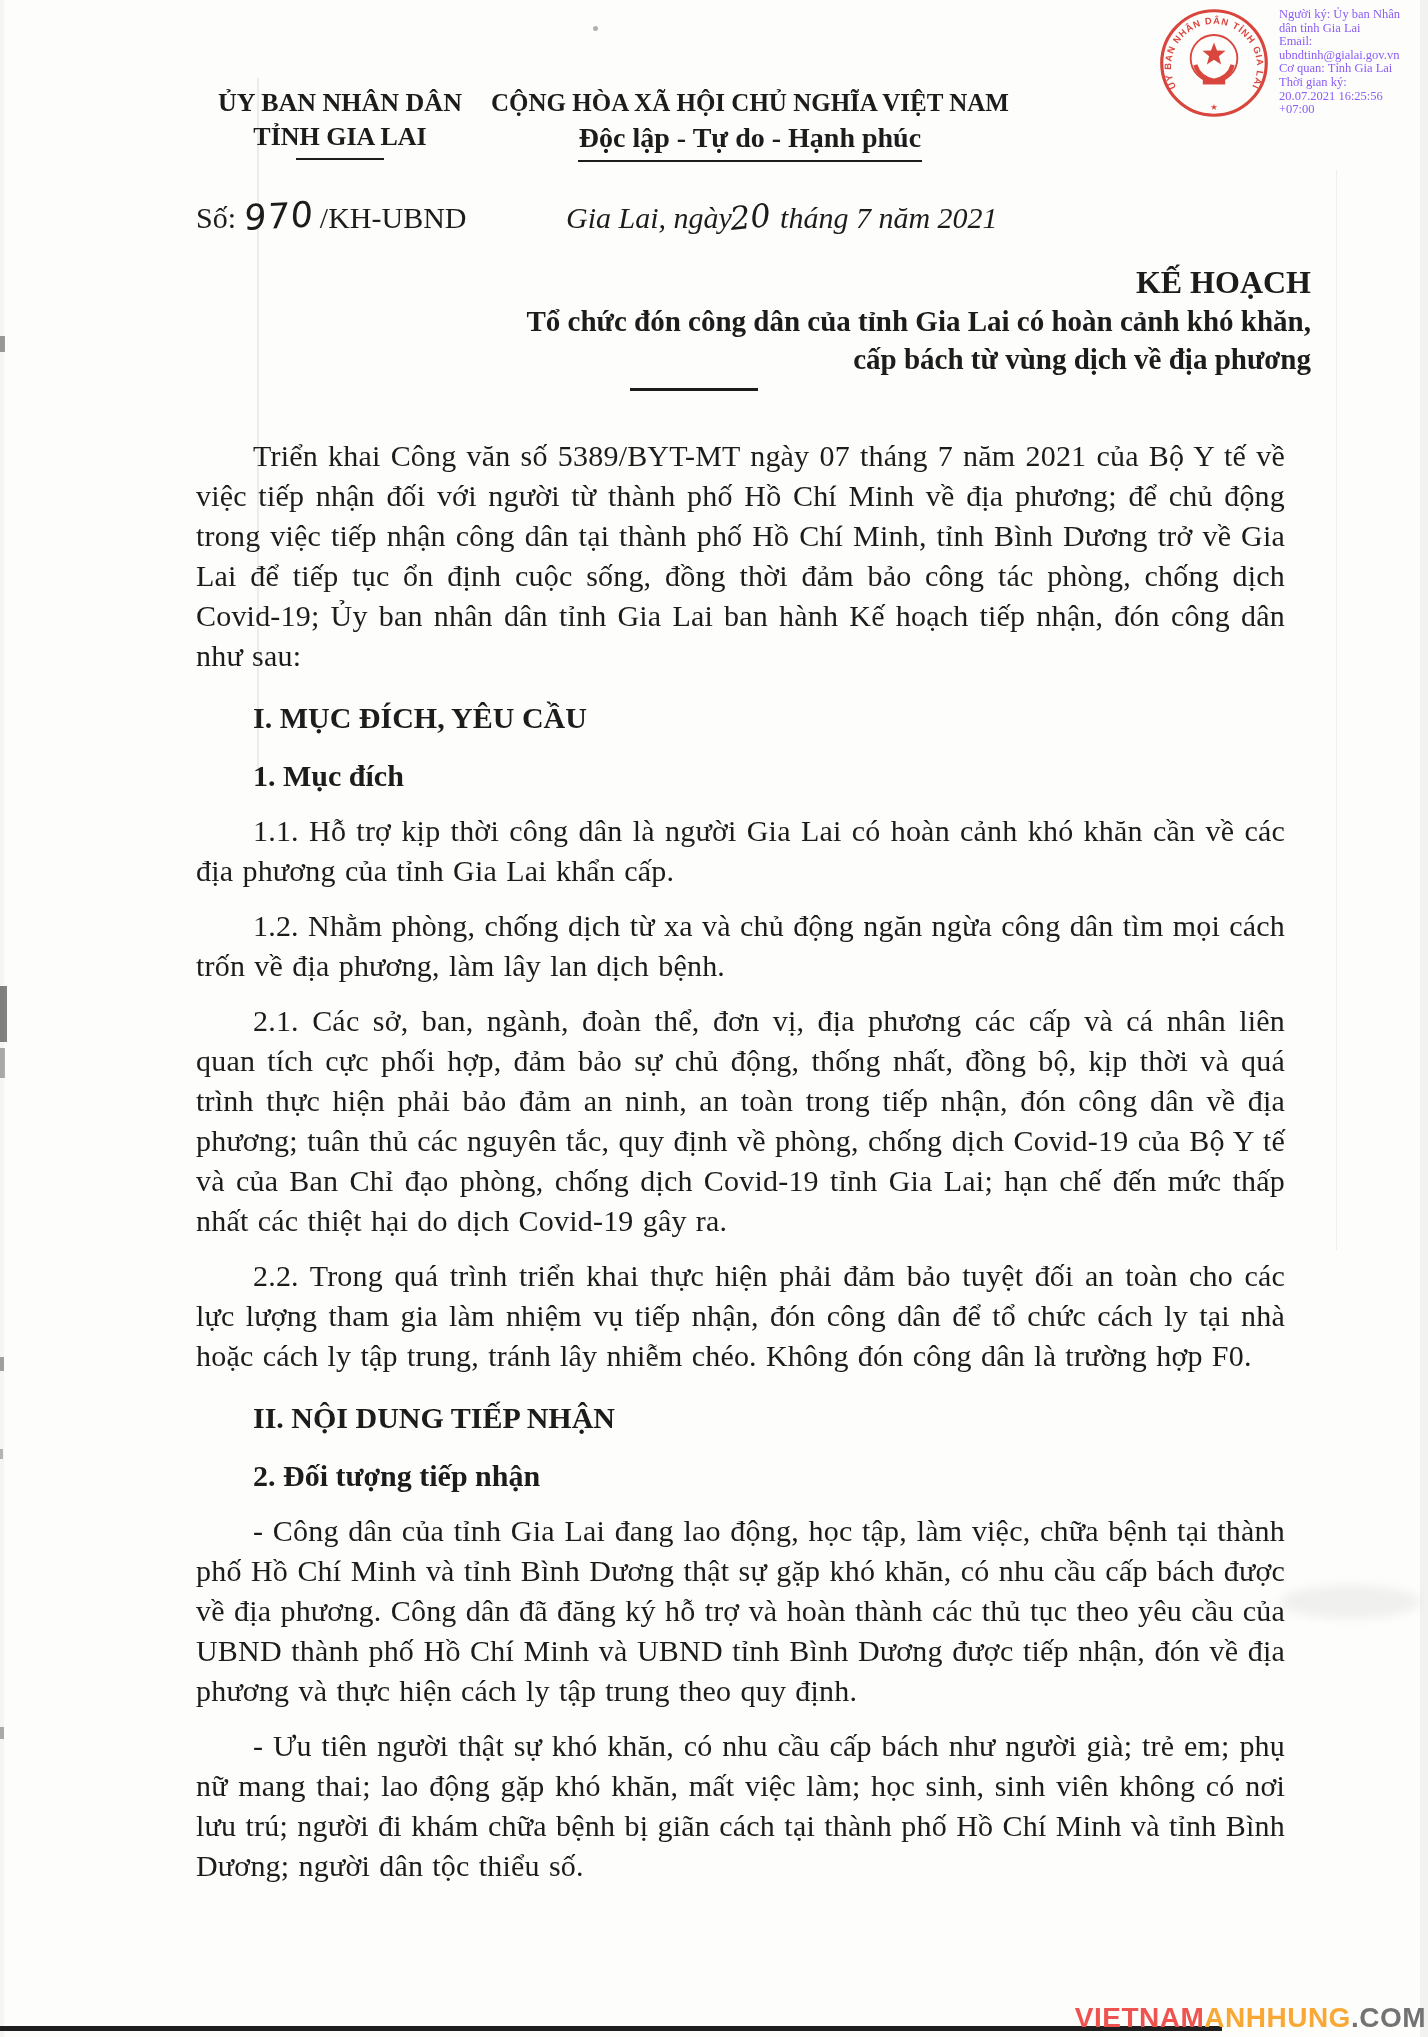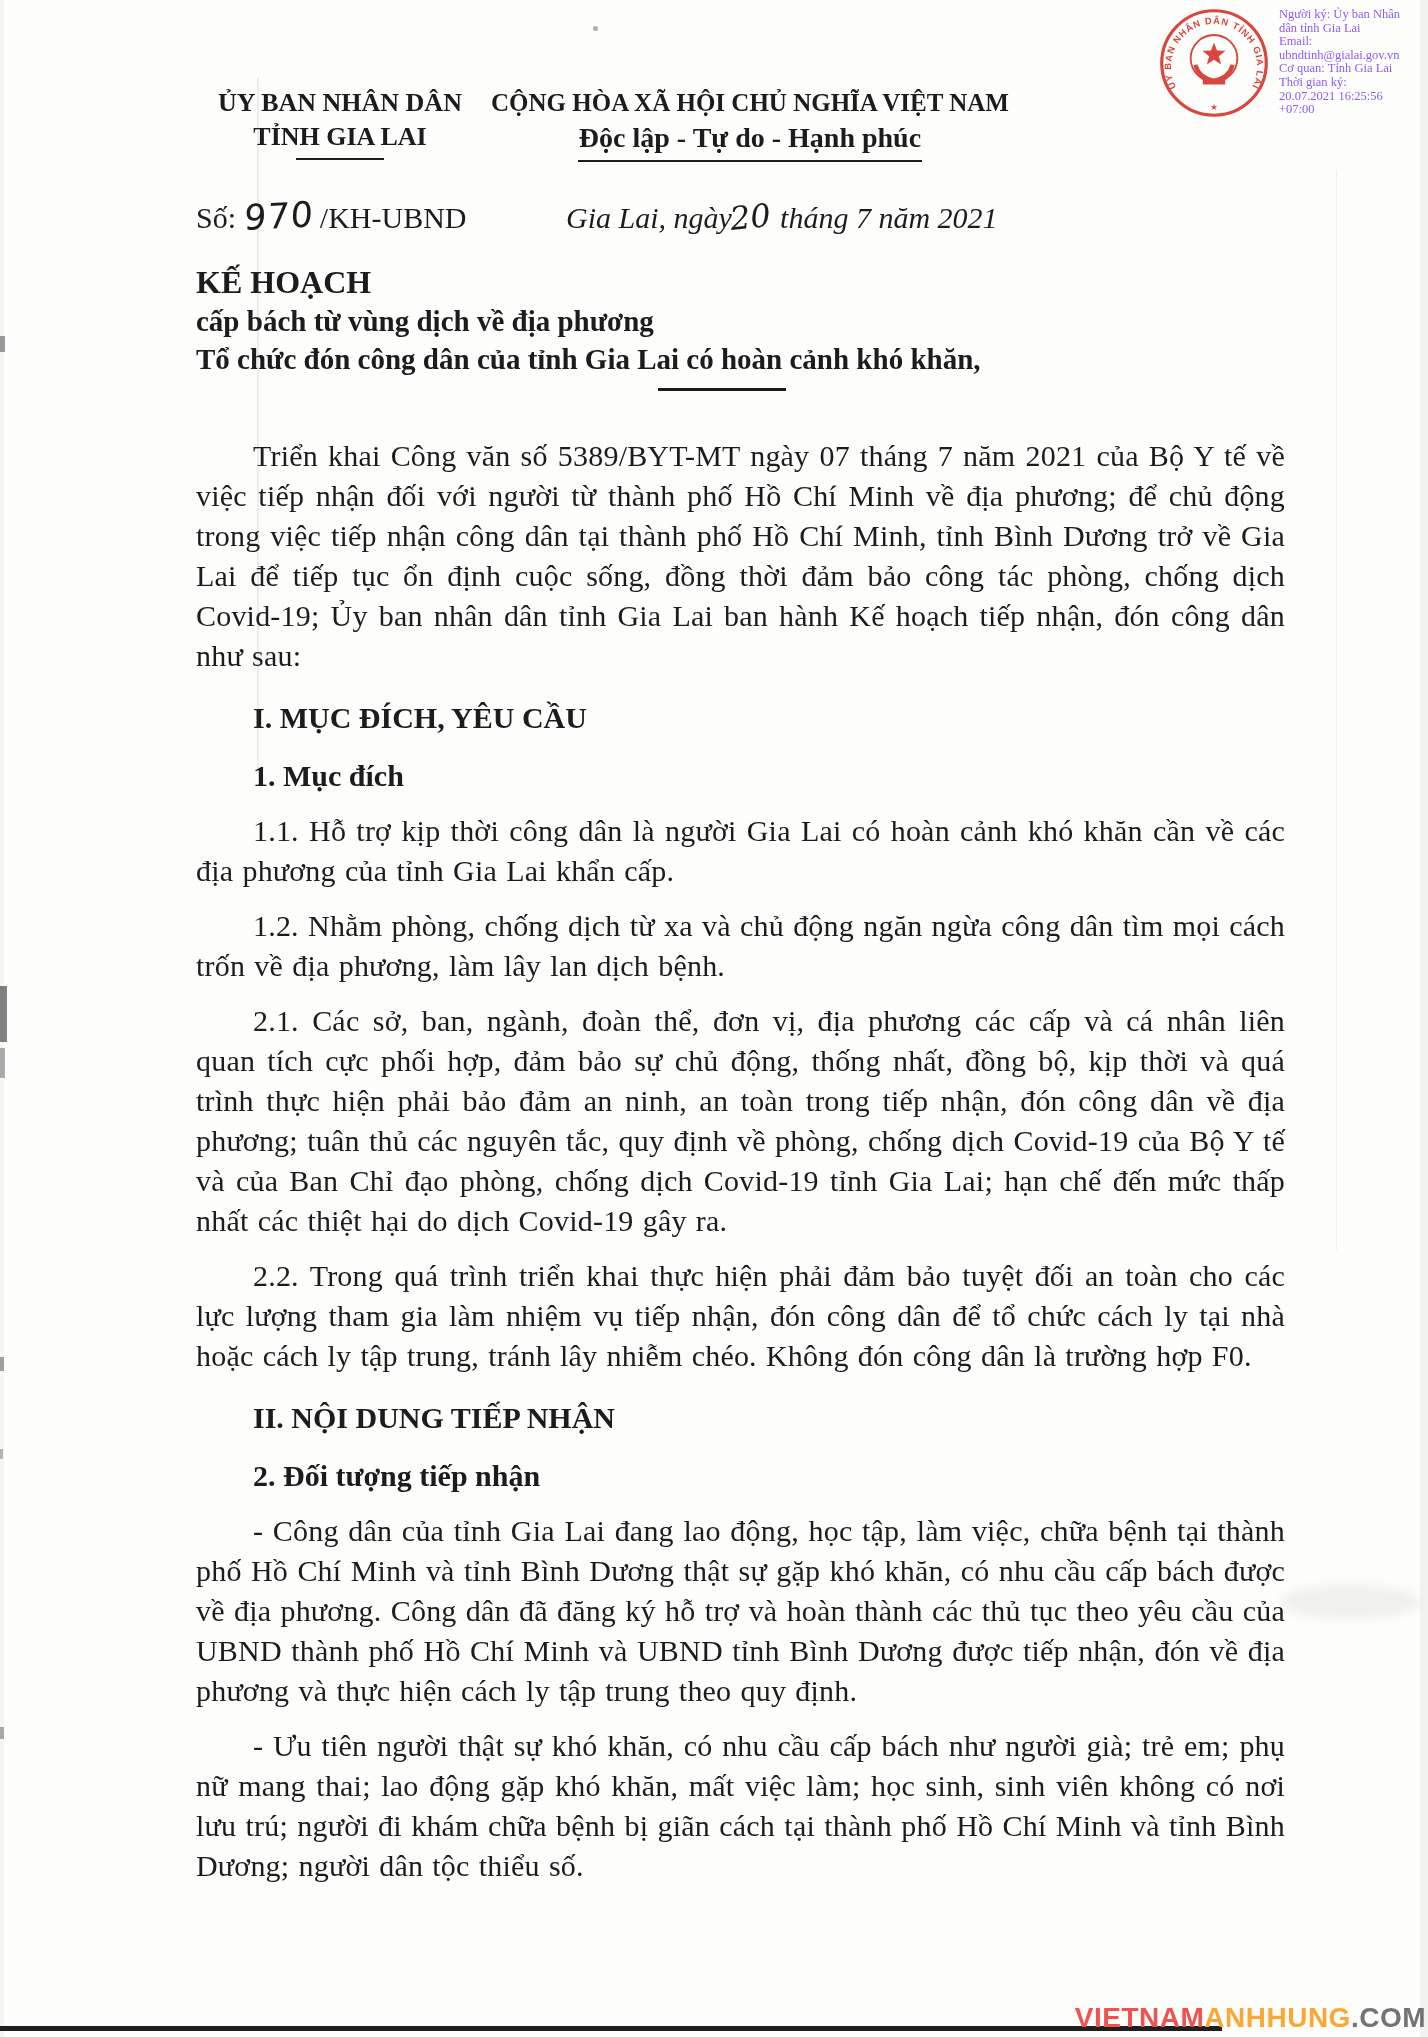--- a/index.html
+++ b/index.html
@@ -51,21 +51,21 @@
   .hand{
     display:inline-block;font-family:"DejaVu Sans",sans-serif;font-size:35px;
     transform:rotate(-3deg) skewX(-6deg);letter-spacing:1px;margin:0 6px 0 8px;
   }
   .date{margin-left:40px;font-style:italic;}
   .hand2{
     display:inline-block;font-family:"DejaVu Serif",serif;font-style:italic;
     font-size:32px;transform:rotate(-6deg);margin:0 2px 0 -2px;
   }
   
-  .titleblock{padding:26px 61px 0 196px;text-align:left;}
+  .titleblock{padding:26px 117px 0 196px;text-align:right;}
   .doc-title{font-size:32px;font-weight:bold;line-height:40px;}
   .doc-sub{font-size:29px;font-weight:bold;line-height:38px;}
   .sep{width:128px;height:0;border-bottom:3px solid #1c1c1c;margin:10px auto 0 auto;transform:translateX(-60px);}
   
   .content{padding:30px 143px 0 196px;font-size:30px;line-height:40px;}
   .para{margin:15px 0 0 0;text-indent:57px;text-align:justify;letter-spacing:0.2px;word-spacing:1.5px;}
   .h-sec{margin:22px 0 0 57px;font-weight:bold;}
   .h-sub{margin:18px 0 0 57px;font-weight:bold;}
   
   .watermark{
@@ -139,22 +139,22 @@
     <div class="num">
       <span>Số:</span><span class="hand">970</span><span>/KH-UBND</span>
     </div>
     <div class="date">
       <span>Gia Lai, ngày</span><span class="hand2">20</span> <span>tháng 7 năm 2021</span>
     </div>
   </div>
 
   <div class="titleblock">
     <div class="doc-title">KẾ HOẠCH</div>
+    <div class="doc-sub">Tổ chức đón công dân của tỉnh Gia Lai có hoàn cảnh khó khăn,</div>
     <div class="doc-sub">cấp bách từ vùng dịch về địa phương</div>
-    <div class="doc-sub">Tổ chức đón công dân của tỉnh Gia Lai có hoàn cảnh khó khăn,</div>
     <div class="sep"></div>
   </div>
 
   <div class="content">
     <div class="para">Triển khai Công văn số 5389/BYT-MT ngày 07 tháng 7 năm 2021 của Bộ Y tế về việc tiếp nhận đối với người từ thành phố Hồ Chí Minh về địa phương; để chủ động trong việc tiếp nhận công dân tại thành phố Hồ Chí Minh, tỉnh Bình Dương trở về Gia Lai để tiếp tục ổn định cuộc sống, đồng thời đảm bảo công tác phòng, chống dịch Covid-19; Ủy ban nhân dân tỉnh Gia Lai ban hành Kế hoạch tiếp nhận, đón công dân như sau:</div>
     <div class="h-sec">I. MỤC ĐÍCH, YÊU CẦU</div>
     <div class="h-sub">1. Mục đích</div>
     <div class="para">1.1. Hỗ trợ kịp thời công dân là người Gia Lai có hoàn cảnh khó khăn cần về các địa phương của tỉnh Gia Lai khẩn cấp.</div>
     <div class="para">1.2. Nhằm phòng, chống dịch từ xa và chủ động ngăn ngừa công dân tìm mọi cách trốn về địa phương, làm lây lan dịch bệnh.</div>
     <div class="para">2.1. Các sở, ban, ngành, đoàn thể, đơn vị, địa phương các cấp và cá nhân liên quan tích cực phối hợp, đảm bảo sự chủ động, thống nhất, đồng bộ, kịp thời và quá trình thực hiện phải bảo đảm an ninh, an toàn trong tiếp nhận, đón công dân về địa phương; tuân thủ các nguyên tắc, quy định về phòng, chống dịch Covid-19 của Bộ Y tế và của Ban Chỉ đạo phòng, chống dịch Covid-19 tỉnh Gia Lai; hạn chế đến mức thấp nhất các thiệt hại do dịch Covid-19 gây ra.</div>

